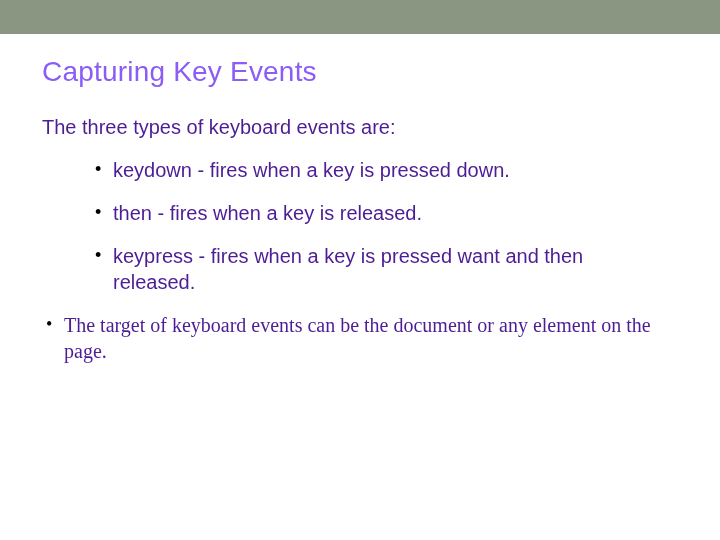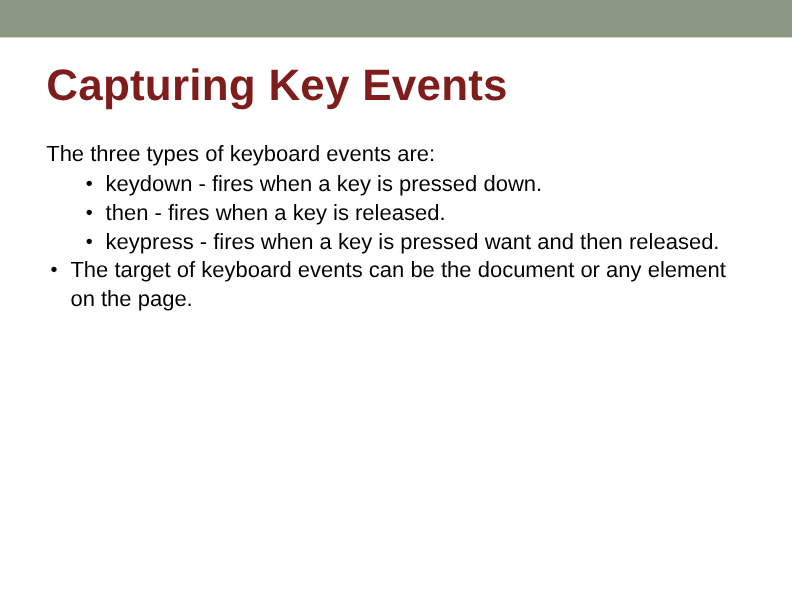--- a/index.html
+++ b/index.html
@@ -13,38 +13,39 @@
   }
   .top-bar {
     width: 100%;
     height: 34px;
     background: #8a9582;
   }
   .slide {
     padding: 22px 48px 0 42px;
   }
   .title {
-    color: #7f1d1d;
-    font-weight: bold;
-    font-size: 40px;
+    color: #8b5cf6;
+    font-weight: normal;
+    font-size: 28px;
     margin: 0 0 26px 0;
     letter-spacing: 0.2px;
   }
   .body-text {
-    color: #000000;
+    color: #4c1d95;
     font-size: 20px;
     line-height: 1.3;
   }
   .lead {
     margin: 0 0 2px 0;
   }
   ul.level1 {
     list-style: none;
     margin: 0;
     padding: 0;
+    font-family: Liberation Serif, serif;
   }
   ul.level1 > li {
     position: relative;
     padding-left: 22px;
     margin: 0;
   }
   ul.level1 > li::before {
     content: "•";
     position: absolute;
     left: 4px;
@@ -54,21 +55,21 @@
     color: #000;
   }
   ul.level2 {
     list-style: none;
     margin: 0;
     padding: 0 0 0 32px;
   }
   ul.level2 > li {
     position: relative;
     padding-left: 22px;
-    margin: 0;
+    margin: 17px;
   }
   ul.level2 > li::before {
     content: "•";
     position: absolute;
     left: 4px;
     top: 0;
     font-size: 18px;
     line-height: 1.35;
     color: #000;
   }

